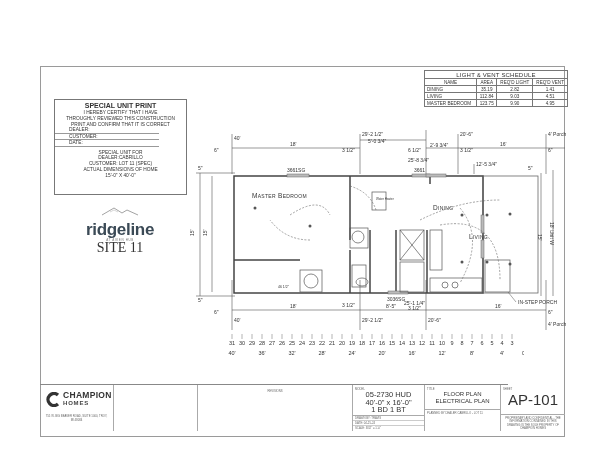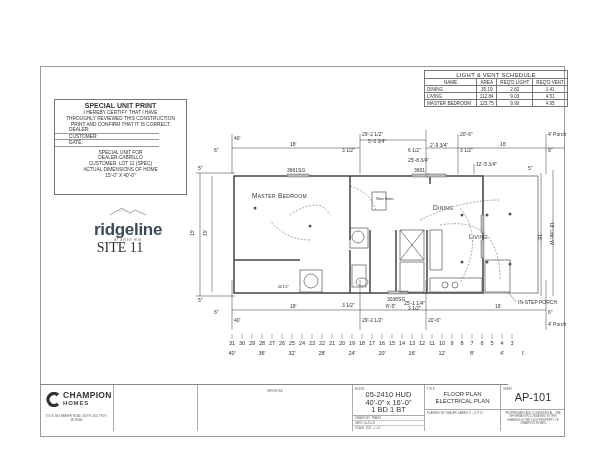--- a/index.html
+++ b/index.html
@@ -8,39 +8,39 @@
   .sheet{left:40px;top:66px;width:525px;height:371px;border:1px solid #9a9a9a;box-sizing:border-box;}
   
   .lv{left:424px;top:70px;width:144px;border-collapse:collapse;font-size:4.6px;text-transform:uppercase;}
   .lv td,.lv th{border:0.6px solid #777;padding:0.5px 2px;font-weight:normal;text-align:center;white-space:nowrap;}
   .lv th.title{font-size:6px;letter-spacing:0.2px;}
   .lv td.name{text-align:left;}
   
   .cert{left:54px;top:99px;width:133px;height:96px;border:0.8px solid #777;box-sizing:border-box;text-align:center;font-size:4.8px;line-height:5.8px;padding-top:2px;text-transform:uppercase;}
   .cert .ttl{font-size:7px;font-weight:bold;line-height:8px;}
   .cert .fld{text-align:left;padding-left:14px;border-bottom:0.5px solid #999;width:90px;line-height:5.4px;}
-  .brand{left:68px;top:202px;width:120px;text-align:center;}
+  .brand{left:60px;top:202px;width:120px;text-align:center;}
   .brand .name{font-size:17px;font-weight:bold;color:#3b4a56;letter-spacing:-0.3px;}
   .brand .sub{font-size:3px;color:#777;letter-spacing:0.6px;margin-top:-2px;}
   .site{left:60px;top:240px;width:120px;text-align:center;font-family:"Liberation Serif",serif;font-size:14px;color:#333;}
   
   .plan{left:190px;top:130px;}
   .dim{font-size:5px;fill:#333;font-family:"Liberation Sans",sans-serif;}
   .room{font-size:6.5px;fill:#333;font-family:"Liberation Sans",sans-serif;font-variant:small-caps;letter-spacing:0.3px;}
   
   .scale{left:224px;top:334px;}
   
   .tb{left:40px;top:384px;width:468px;height:46px;border-top:0.8px solid #888;}
   .tbcell{position:absolute;top:0;height:46px;border-right:0.8px solid #aaa;box-sizing:border-box;}
   .champ{font-size:8.5px;font-weight:bold;color:#333;letter-spacing:0.3px;}
   .champ-sub{font-size:6px;font-weight:bold;color:#444;letter-spacing:0.8px;}
   .tiny{font-size:2.8px;color:#666;text-transform:uppercase;}
   .model{font-size:7.5px;text-align:center;line-height:7.5px;color:#333;}
   .ttl2{font-size:6px;text-align:center;line-height:6.5px;color:#333;}
-  .sheetno{font-size:11px;text-align:center;color:#333;}
+  .sheetno{font-size:15px;text-align:center;color:#333;}
 </style>
 </head>
 <body>
 
 <div class="abs sheet"></div>
 
 <table class="abs lv">
   <tbody>
       <tr>
         <th class="title" colspan="4">LIGHT &amp; VENT SCHEDULE</th>
@@ -332,21 +332,21 @@
       </div>
     </div>
     <div class="tiny" style="margin:8px 4px 0 4px;text-align:center;line-height:3.5px;">755 W. BIG BEAVER ROAD, SUITE 1000, TROY, MI 48084</div>
   </div>
   <div class="tbcell" style="left:74px;width:84px;"></div>
   <div class="tbcell" style="left:158px;width:155px;">
     <div class="tiny" style="text-align:center;margin-top:4px;">REVISIONS</div>
   </div>
   <div class="tbcell" style="left:313px;width:72px;">
     <div class="tiny" style="margin:2px 0 0 2px;">MODEL</div>
-    <div class="model">05-2410 HUD</div>
+    <div class="model">05-2730 HUD</div>
     <div class="model">40'-0" x 16'-0"</div>
     <div class="model">1 BD 1 BT</div>
     <div style="border-top:0.5px solid #aaa;margin-top:1px;">
       <div class="tiny" style="padding-left:2px;border-bottom:0.5px solid #ccc;">DRAWN BY: TRAVIS</div>
       <div class="tiny" style="padding-left:2px;border-bottom:0.5px solid #ccc;">DATE: 04-25-24</div>
       <div class="tiny" style="padding-left:2px;">SCALE: 3/32" = 1'-0"</div>
     </div>
   </div>
   <div class="tbcell" style="left:385px;width:76px;">
     <div class="tiny" style="margin:2px 0 0 2px;">TITLE</div>

